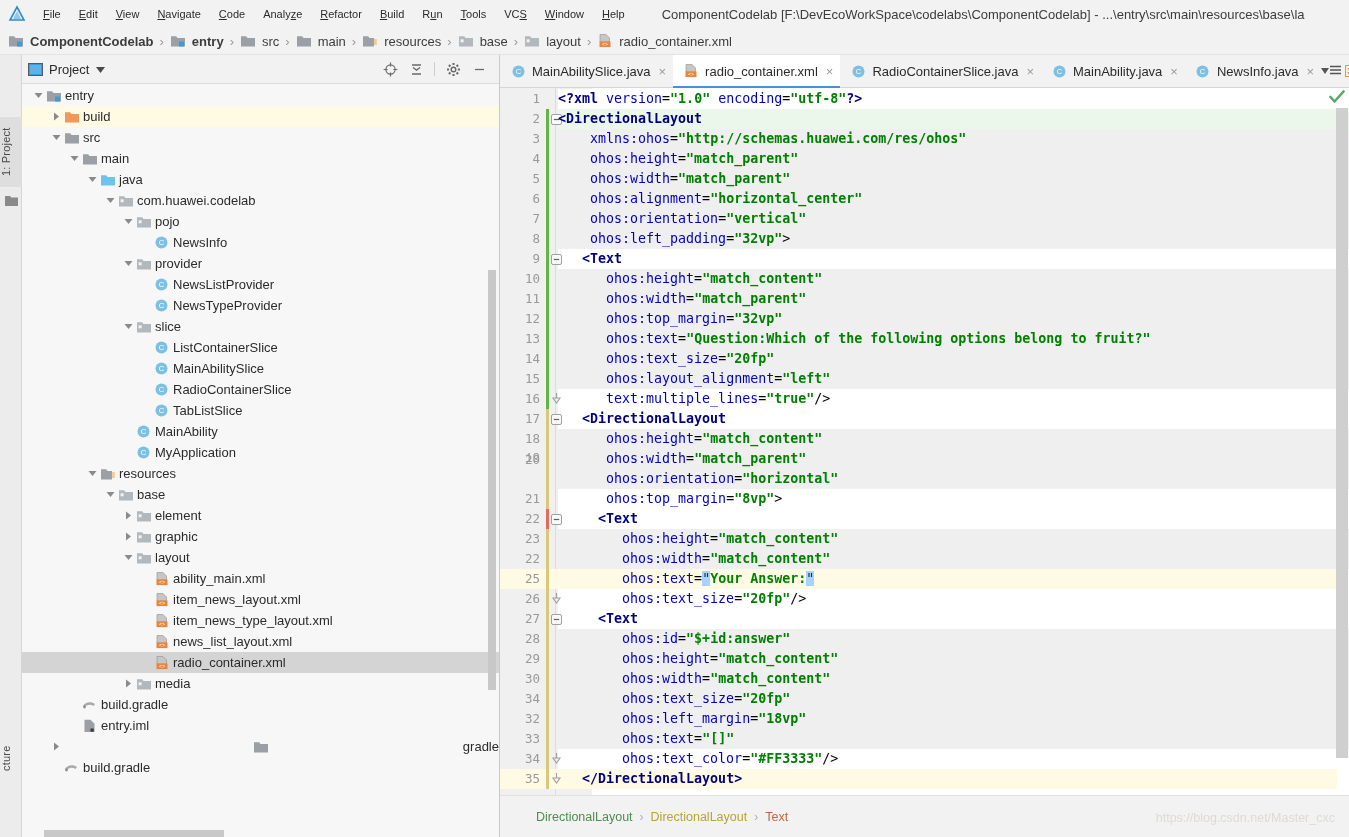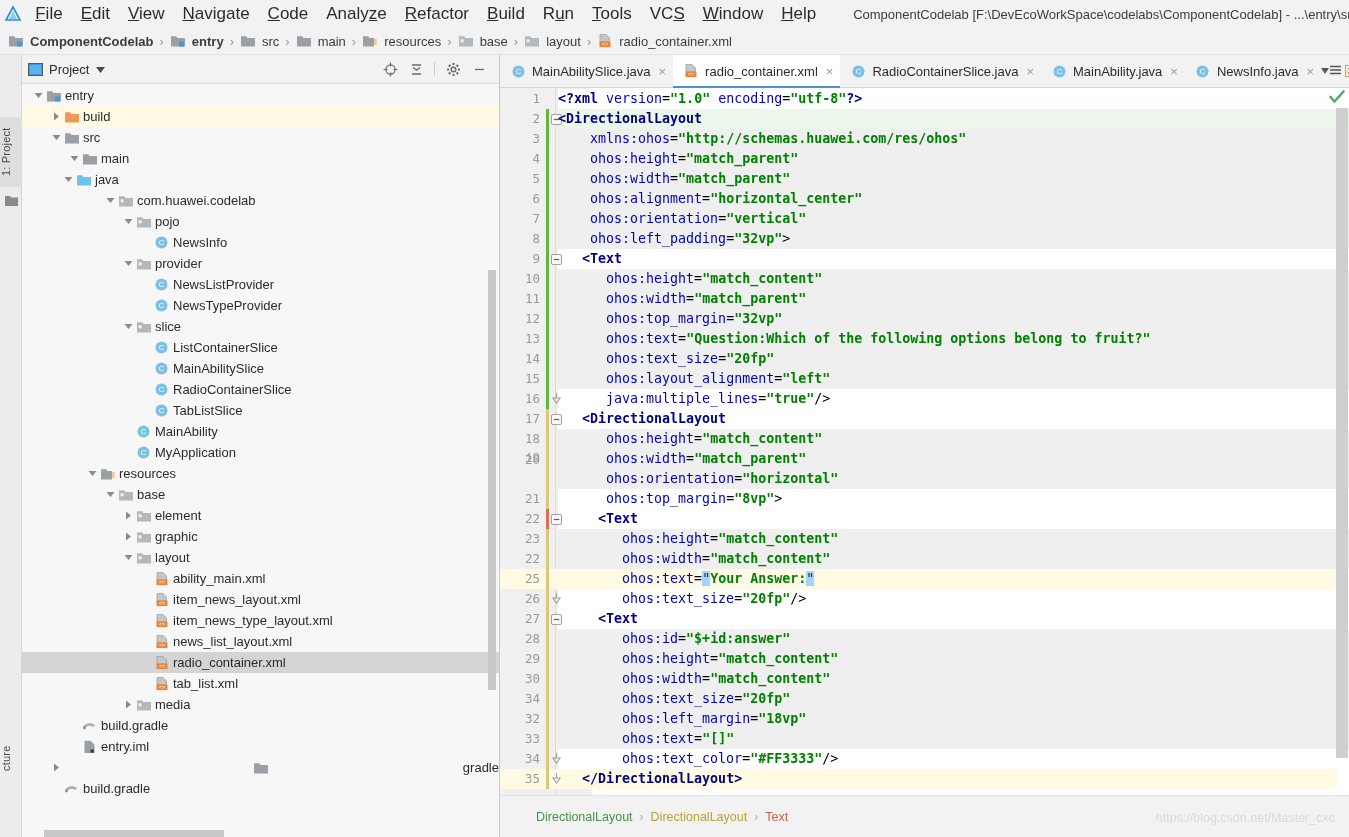--- a/index.html
+++ b/index.html
@@ -15,21 +15,21 @@
   #app { position: relative; width: 1349px; height: 837px; }
 
   
   .menubar {
     position: absolute; left: 0; top: 0; width: 1349px; height: 28px;
     background: #f2f2f2;
     display: flex; align-items: center;
   }
   .logo-wrap { width: 34px; display: flex; align-items: center; justify-content: center; }
   .menu-item {
-    padding: 2px 9px; font-size: 17px; color: #2b2b2b; cursor: default;
+    padding: 2px 9px; font-size: 11px; color: #2b2b2b; cursor: default;
     white-space: nowrap;
   }
   .menu-item u { text-decoration: underline; }
   .win-title {
     margin-left: 28px; font-size: 13px; color: #3c3c3c; white-space: nowrap;
     overflow: hidden;
   }
 
   
   .topcrumb {
@@ -389,21 +389,21 @@
               <path d="M0.5 1h8L4.5 6z" fill="#8a8a8a"></path>
             </svg>
           </span>
           <span class="nicon">
             <svg width="14" height="12" viewBox="0 0 14 12">
               <path d="M0 1.2h5.2l1.3 1.7H14V11.4H0z" fill="#9aa0a6"></path>
             </svg>
           </span>
           <span class="nlabel">main</span>
         </div>
-        <div class="node" style="padding-left: 40px;">
+        <div class="node" style="padding-left: 64px;">
           <span class="tw">
             <svg width="9" height="7" viewBox="0 0 9 7">
               <path d="M0.5 1h8L4.5 6z" fill="#8a8a8a"></path>
             </svg>
           </span>
           <span class="nicon">
             <svg width="14" height="12" viewBox="0 0 14 12">
               <path d="M0 1.2h5.2l1.3 1.7H14V11.4H0z" fill="#6dc3ea"></path>
             </svg>
           </span>
@@ -674,31 +674,20 @@
         <div class="node selected" style="padding-left: 118px;">
           <span class="tw"></span>
           <span class="nicon">
             <svg width="14" height="14" viewBox="0 0 14 14">
               <path d="M2 0.5h6l3.5 3.5V8H2z" fill="#c6c6c6" stroke="#9a9a9a" stroke-width="0.7"></path>
               <rect x="1.5" y="7.5" width="11" height="5.6" fill="#e8863c"></rect>
               <text x="7" y="12.2" font-size="5.2" fill="#ffffff" text-anchor="middle" font-family="Liberation Sans">&lt;&gt;</text>
             </svg>
           </span>
           <span class="nlabel">radio_container.xml</span>
-        </div>
-        <div class="node" style="padding-left: 118px;">
-          <span class="tw"></span>
-          <span class="nicon">
-            <svg width="14" height="14" viewBox="0 0 14 14">
-              <path d="M2 0.5h6l3.5 3.5V8H2z" fill="#c6c6c6" stroke="#9a9a9a" stroke-width="0.7"></path>
-              <rect x="1.5" y="7.5" width="11" height="5.6" fill="#e8863c"></rect>
-              <text x="7" y="12.2" font-size="5.2" fill="#ffffff" text-anchor="middle" font-family="Liberation Sans">&lt;&gt;</text>
-            </svg>
-          </span>
-          <span class="nlabel">tab_list.xml</span>
         </div>
         <div class="node" style="padding-left: 100px;">
           <span class="tw">
             <svg width="7" height="9" viewBox="0 0 7 9">
               <path d="M1 0.5v8L6 4.5z" fill="#8a8a8a"></path>
             </svg>
           </span>
           <span class="nicon">
             <svg width="14" height="12" viewBox="0 0 14 12">
               <path d="M0 1.2h5.2l1.3 1.7H14V11.4H0z" fill="#b3b8bd"></path>
@@ -900,21 +889,21 @@
           <div class="cline" style="top: 281px;"><span class="ctext">&nbsp;&nbsp;&nbsp;&nbsp;&nbsp;&nbsp;<span class="s-attr">ohos:layout_alignment</span><span class="s-punc">=</span><span class="s-val">"left"</span></span></div>
           <div class="lrow-bg" style="top: 301px; background: rgb(255, 255, 255);"></div>
           <div class="lnum" style="top: 301px;">16</div>
           <div class="gutter-change" style="top: 301px; height: 20px; background: rgb(98, 181, 67);"></div>
           <div class="fold" style="top: 301px;">
             <svg width="11" height="12" viewBox="0 0 11 12">
               <path d="M5.5 0v5" stroke="#a0a0a0" stroke-width="1.1"></path>
               <path d="M2 5h7l-3.5 5z" fill="none" stroke="#a0a0a0" stroke-width="1.1"></path>
             </svg>
           </div>
-          <div class="cline" style="top: 301px;"><span class="ctext">&nbsp;&nbsp;&nbsp;&nbsp;&nbsp;&nbsp;<span class="s-attr">java:multiple_lines</span><span class="s-punc">=</span><span class="s-val">"true"</span><span class="s-punc">/&gt;</span></span></div>
+          <div class="cline" style="top: 301px;"><span class="ctext">&nbsp;&nbsp;&nbsp;&nbsp;&nbsp;&nbsp;<span class="s-attr">text:multiple_lines</span><span class="s-punc">=</span><span class="s-val">"true"</span><span class="s-punc">/&gt;</span></span></div>
           <div class="lrow-bg" style="top: 321px; background: rgb(255, 255, 255);"></div>
           <div class="lnum" style="top: 321px;">17</div>
           <div class="gutter-change" style="top: 321px; height: 20px; background: rgb(217, 200, 122);"></div>
           <div class="fold" style="top: 321px;">
             <svg width="11" height="11" viewBox="0 0 11 11">
               <rect x="0.5" y="0.5" width="10" height="10" rx="1.5" fill="#fafafa" stroke="#a0a0a0"></rect>
               <path d="M2.8 5.5h5.4" stroke="#606060" stroke-width="1.2"></path>
             </svg>
           </div>
           <div class="cline" style="top: 321px;"><span class="ctext">&nbsp;&nbsp;&nbsp;<span class="s-tag">&lt;DirectionalLayout</span></span></div>

